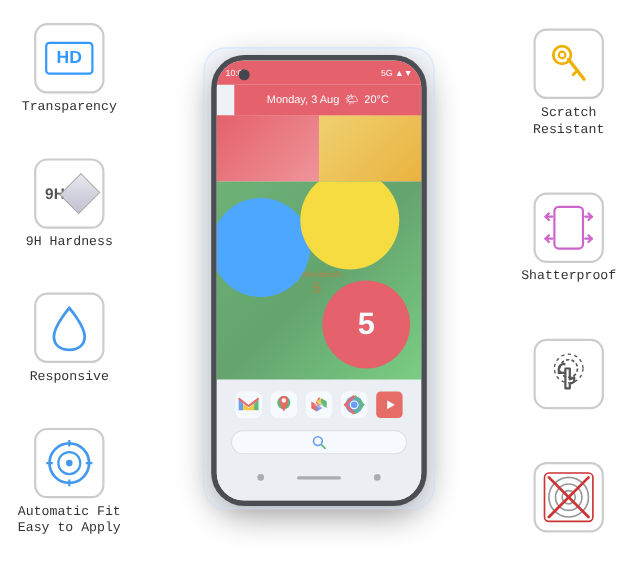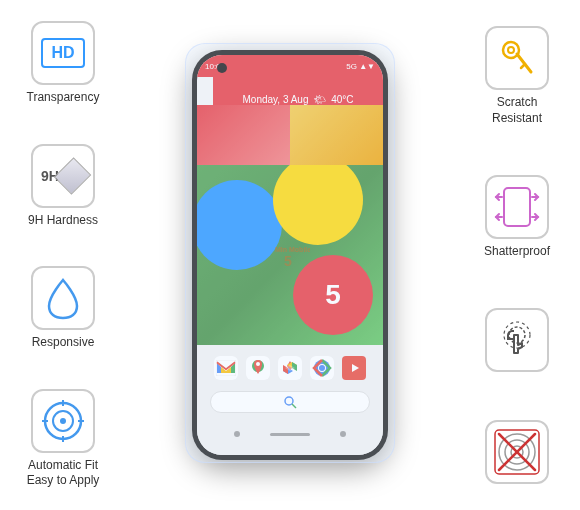--- a/index.html
+++ b/index.html
@@ -58,20 +58,21 @@
       align-items: center;
       justify-content: center;
       background: #fff;
     }
     .feature-label {
       font-size: 12px;
       color: #333;
       text-align: center;
       line-height: 1.3;
       font-weight: 500;
+      font-family: Liberation Mono, monospace;
     }
 
     
     .phone-center {
       flex: 1;
       display: flex;
       align-items: center;
       justify-content: center;
       height: 100%;
     }
@@ -125,21 +126,21 @@
       justify-content: space-between;
       padding: 0 8px;
       font-size: 8px;
       color: white;
     }
     
     .date-bar {
       height: 28px;
       background: #e8333a;
       display: flex;
-      align-items: flex-end;
+      align-items: center;
       justify-content: center;
       font-size: 10px;
       color: white;
       gap: 5px;
       margin-left: 16px;
     }
     
     .color-blocks {
       height: 60px;
       background: linear-gradient(to bottom, #e8333a 0%, #f5a0a0 100%);
@@ -361,21 +362,21 @@
           <div class="punch-hole"></div>
 
           <div class="status-bar">
             <span>10:00</span>
             <span>5G ▲▼</span>
           </div>
 
           <div class="date-bar">
             <span>Monday, 3 Aug</span>
             <span>🌤</span>
-            <span>40°C</span>
+            <span>20°C</span>
           </div>
 
           <div class="color-blocks">
             <div class="color-block-left"></div>
             <div class="color-block-right"></div>
           </div>
 
           <div class="circles-area">
             <div class="circle-blue"></div>
             <div class="circle-yellow"></div>

